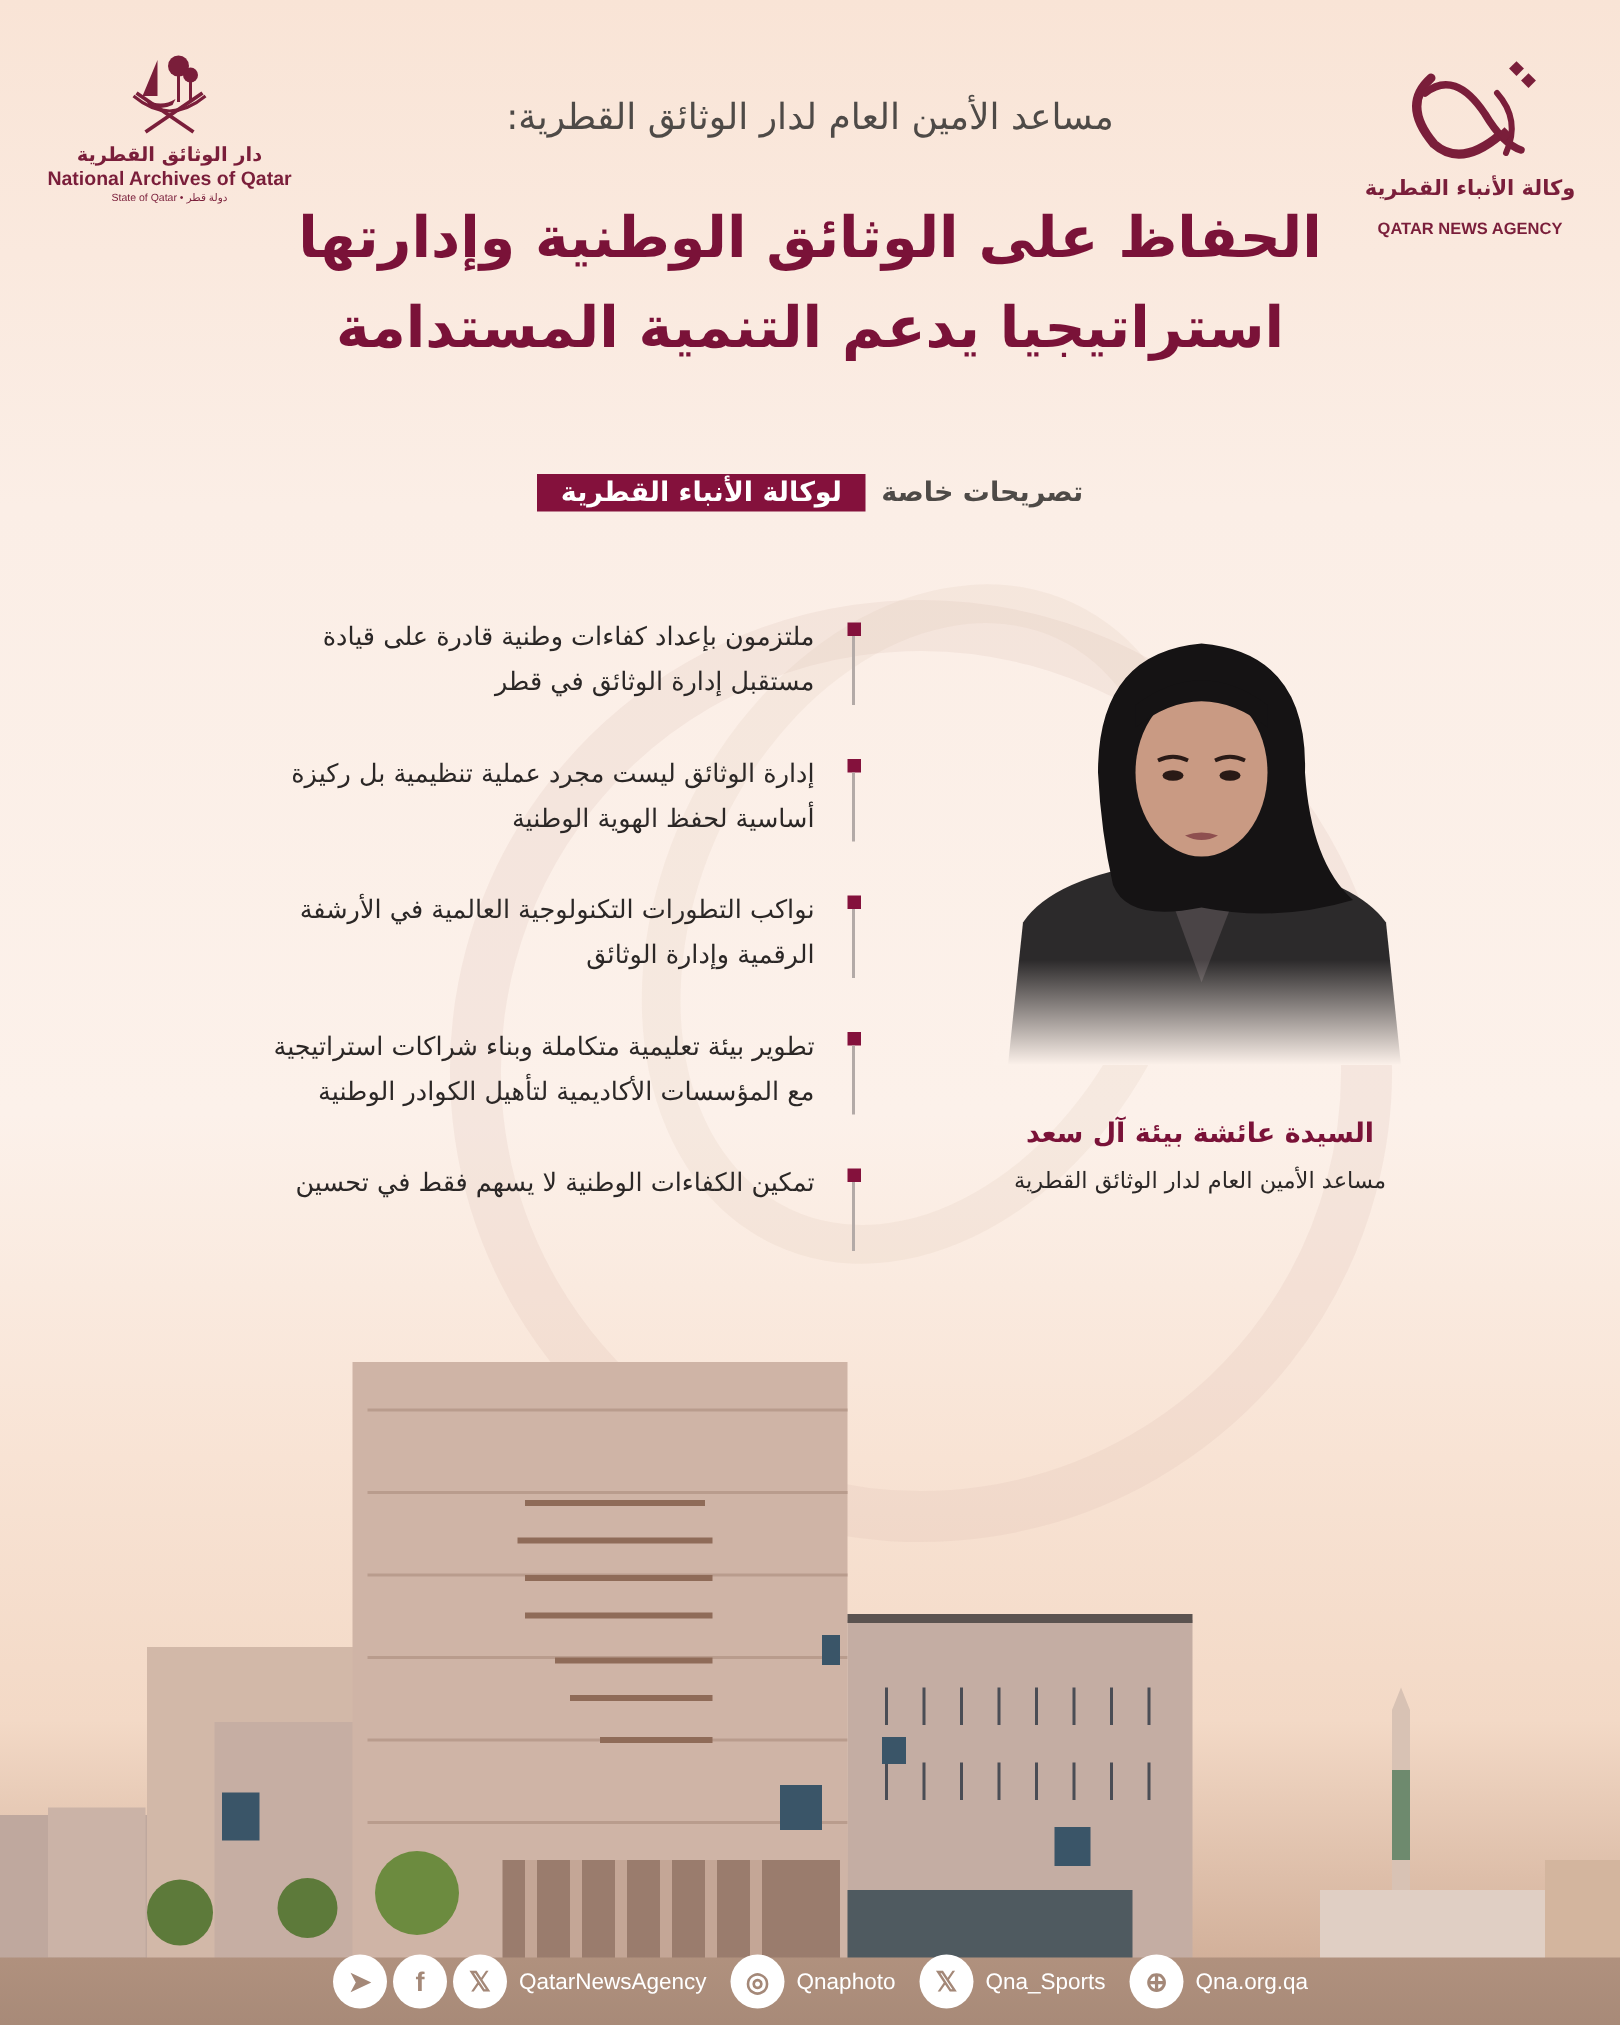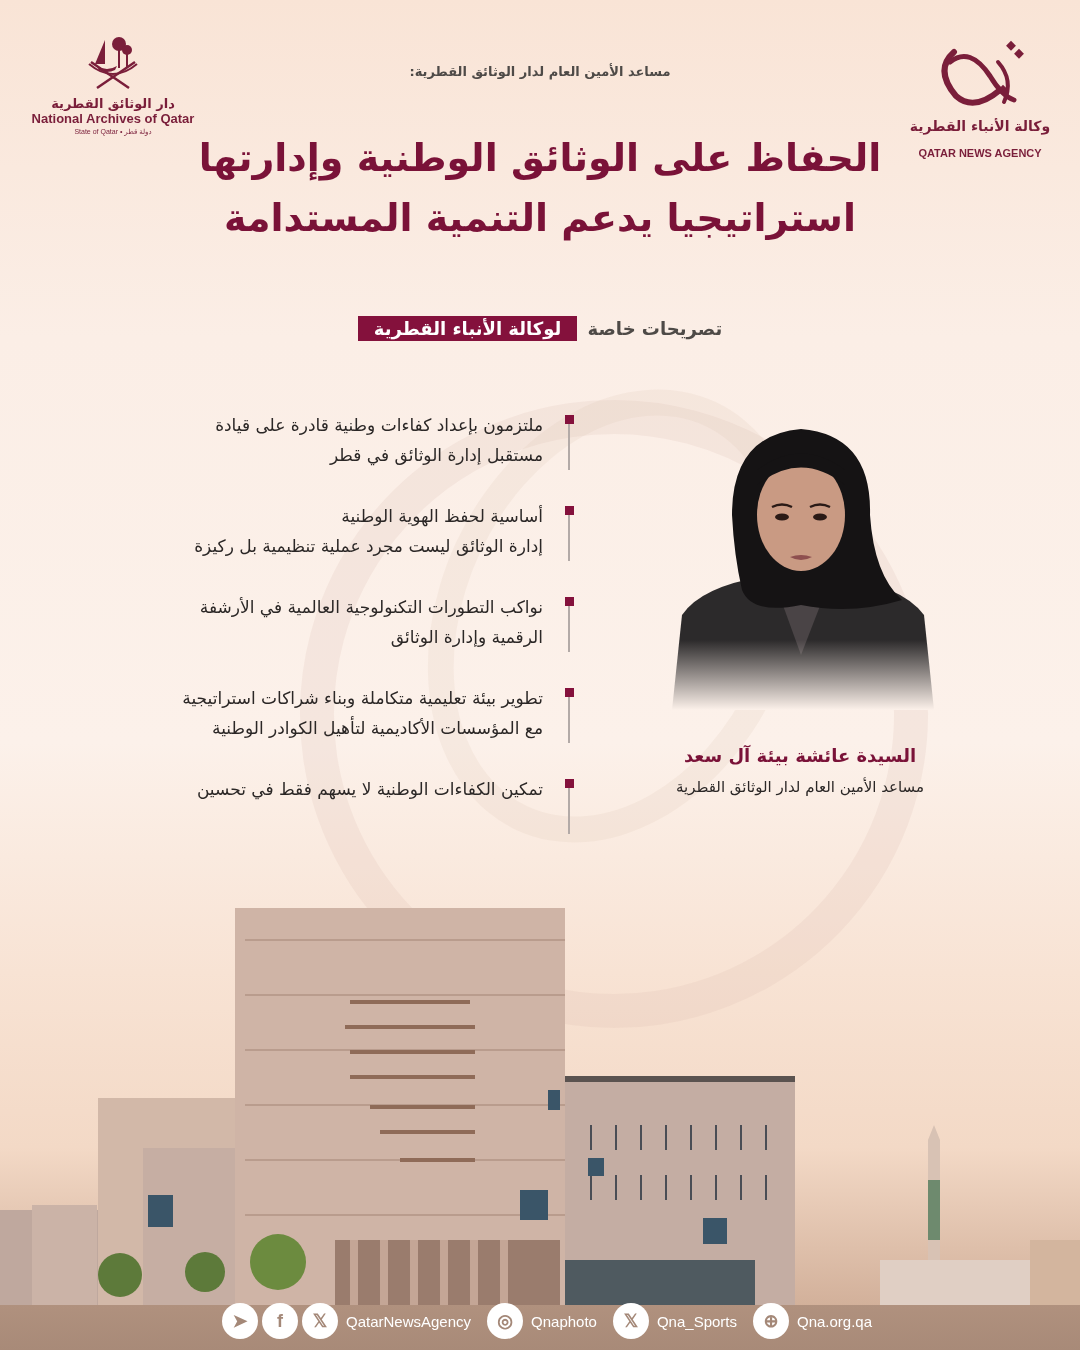--- a/index.html
+++ b/index.html
@@ -24,21 +24,21 @@
   .logo-left .ar { font-size: 13px; font-weight: bold; margin-top: 4px; direction: rtl; }
   .logo-left .en { font-family: "Liberation Sans", sans-serif; font-size: 13px; margin-top: 0px; font-weight: bold; }
   .logo-left .sub { font-family: "Liberation Sans", sans-serif; font-size: 7px; margin-top: 2px; }
   .logo-right { position: absolute; left: 905px; top: 36px; width: 150px; text-align: center; color: #7a1e3a; }
   .logo-right svg { display: block; margin: 0 auto; }
   .logo-right .ar { font-size: 14px; font-weight: bold; direction: rtl; margin-top: 4px; }
   .logo-right .en { font-family: "Liberation Sans", sans-serif; font-size: 11px; font-weight: bold; margin-top: 13px; }
   
   .kicker {
     position: absolute; left: 240px; top: 64px; width: 600px; text-align: center; direction: rtl;
-    font-size: 13px; font-weight: bold; color: #4e4a47;
+    font-size: 24px; font-weight: normal; color: #4e4a47;
   }
   .title {
     position: absolute; left: 160px; top: 128px; width: 760px; text-align: center; direction: rtl;
     font-size: 38px; font-weight: bold; color: #7a1238; line-height: 60px;
   }
   .exclusive {
     position: absolute; left: 340px; top: 318px; width: 400px; text-align: center; direction: rtl;
     font-size: 18px; font-weight: bold; color: #4e4a47;
   }
   .exclusive .tag { background: #84113c; color: #fff; padding: 2px 16px; margin-right: 4px; }
@@ -132,22 +132,22 @@
     <span class="line"></span>
     <div class="txt">
         <div>ملتزمون بإعداد كفاءات وطنية قادرة على قيادة</div>
         <div>مستقبل إدارة الوثائق في قطر</div>
       </div>
   </div>
   <div class="bullet">
     <span class="marker"></span>
     <span class="line"></span>
     <div class="txt">
+        <div>إدارة الوثائق ليست مجرد عملية تنظيمية بل ركيزة</div>
         <div>أساسية لحفظ الهوية الوطنية</div>
-        <div>إدارة الوثائق ليست مجرد عملية تنظيمية بل ركيزة</div>
       </div>
   </div>
   <div class="bullet">
     <span class="marker"></span>
     <span class="line"></span>
     <div class="txt">
         <div>نواكب التطورات التكنولوجية العالمية في الأرشفة</div>
         <div>الرقمية وإدارة الوثائق</div>
       </div>
   </div>

